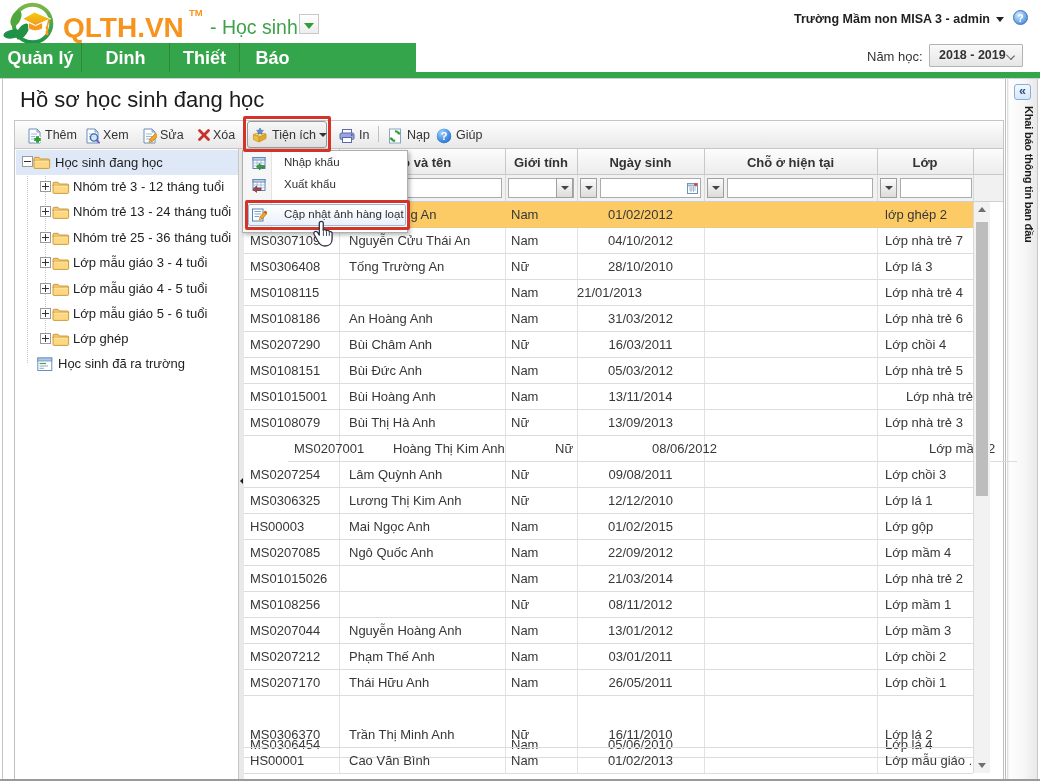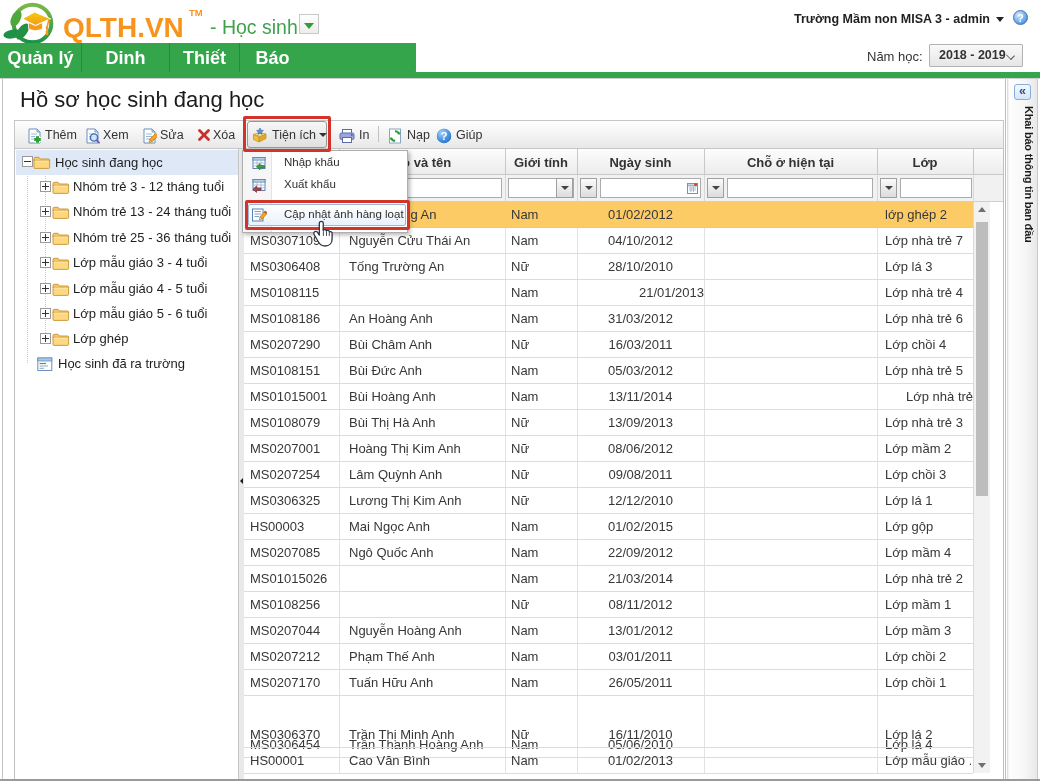--- a/index.html
+++ b/index.html
@@ -351,21 +351,21 @@
 <div class="row" style="top:254px;">
     <div class="cell" style="left:6px;width:88px;">MS0306408</div>
     <div class="cell" style="left:105px;width:154px;">Tống Trường An</div>
     <div class="cell" style="left:267px;width:60px;">Nữ</div>
     <div class="cell" style="left:333px;width:127px;text-align:center;">28/10/2010</div>
     <div class="cell" style="left:641px;width:86px;">Lớp lá 3</div>
   </div>
 <div class="row" style="top:280px;">
     <div class="cell" style="left:6px;width:88px;">MS0108115</div>
     <div class="cell" style="left:267px;width:60px;">Nam</div>
-    <div class="cell" style="left:333px;width:127px;text-align:right;">21/01/2013</div>
+    <div class="cell" style="left:333px;width:127px;text-align:left;">21/01/2013</div>
     <div class="cell" style="left:641px;width:86px;">Lớp nhà trẻ 4</div>
   </div>
 <div class="row" style="top:306px;">
     <div class="cell" style="left:6px;width:88px;">MS0108186</div>
     <div class="cell" style="left:105px;width:154px;">An Hoàng Anh</div>
     <div class="cell" style="left:267px;width:60px;">Nam</div>
     <div class="cell" style="left:333px;width:127px;text-align:center;">31/03/2012</div>
     <div class="cell" style="left:641px;width:86px;">Lớp nhà trẻ 6</div>
   </div>
 <div class="row" style="top:332px;padding-left:46px;">
@@ -389,21 +389,21 @@
     <div class="cell" style="left:333px;width:127px;text-align:center;">13/11/2014</div>
     <div class="cell" style="left:654px;width:86px;margin-left:8px;">Lớp nhà trẻ 1</div>
   </div>
 <div class="row" style="top:410px;">
     <div class="cell" style="left:6px;width:88px;">MS0108079</div>
     <div class="cell" style="left:105px;width:154px;">Bùi Thị Hà Anh</div>
     <div class="cell" style="left:267px;width:60px;">Nữ</div>
     <div class="cell" style="left:333px;width:127px;text-align:center;">13/09/2013</div>
     <div class="cell" style="left:641px;width:86px;">Lớp nhà trẻ 3</div>
   </div>
-<div class="row" style="top:436px;">
+<div class="row" style="top:436px;margin-left:44px;">
     <div class="cell" style="left:6px;width:88px;">MS0207001</div>
     <div class="cell" style="left:105px;width:154px;">Hoàng Thị Kim Anh</div>
     <div class="cell" style="left:267px;width:60px;">Nữ</div>
     <div class="cell" style="left:333px;width:127px;text-align:center;">08/06/2012</div>
     <div class="cell" style="left:641px;width:86px;">Lớp mầm 2</div>
   </div>
 <div class="row" style="top:462px;">
     <div class="cell" style="left:6px;width:88px;">MS0207254</div>
     <div class="cell" style="left:105px;width:154px;">Lâm Quỳnh Anh</div>
     <div class="cell" style="left:267px;width:60px;">Nữ</div>
@@ -452,28 +452,27 @@
   </div>
 <div class="row" style="top:644px;">
     <div class="cell" style="left:6px;width:88px;">MS0207212</div>
     <div class="cell" style="left:105px;width:154px;">Phạm Thế Anh</div>
     <div class="cell" style="left:267px;width:60px;">Nam</div>
     <div class="cell" style="left:333px;width:127px;text-align:center;">03/01/2011</div>
     <div class="cell" style="left:641px;width:86px;">Lớp chồi 2</div>
   </div>
 <div class="row" style="top:670px;">
     <div class="cell" style="left:6px;width:88px;">MS0207170</div>
-    <div class="cell" style="left:105px;width:154px;">Tuấn Hữu Anh</div>
+    <div class="cell" style="left:105px;width:154px;">Thái Hữu Anh</div>
     <div class="cell" style="left:267px;width:60px;">Nam</div>
     <div class="cell" style="left:333px;width:127px;text-align:center;">26/05/2011</div>
     <div class="cell" style="left:641px;width:86px;">Lớp chồi 1</div>
   </div>
 <div class="row" style="top:696px;margin-top:36px;">
     <div class="cell" style="left:6px;width:88px;">MS0306454</div>
-    <div class="cell" style="left:105px;width:154px;">Trần Thanh Hoàng Anh</div>
     <div class="cell" style="left:267px;width:60px;">Nam</div>
     <div class="cell" style="left:333px;width:127px;text-align:center;">05/06/2010</div>
     <div class="cell" style="left:641px;width:86px;">Lớp lá 4</div>
   </div>
 <div class="row" style="top:722px;">
     <div class="cell" style="left:6px;width:88px;">MS0306370</div>
     <div class="cell" style="left:105px;width:154px;">Trần Thị Minh Anh</div>
     <div class="cell" style="left:267px;width:60px;">Nữ</div>
     <div class="cell" style="left:333px;width:127px;text-align:center;">16/11/2010</div>
     <div class="cell" style="left:641px;width:86px;">Lớp lá 2</div>

